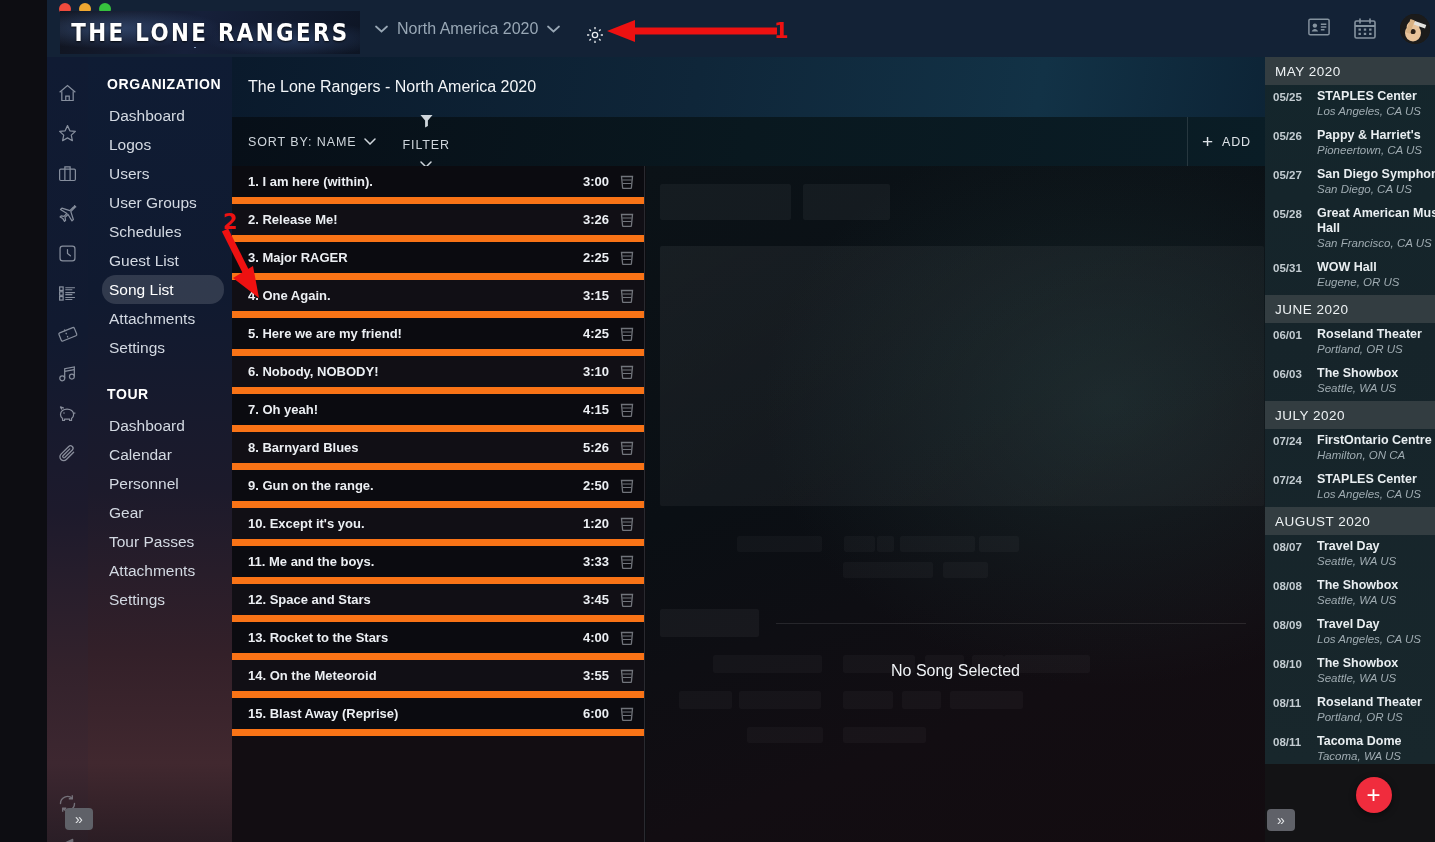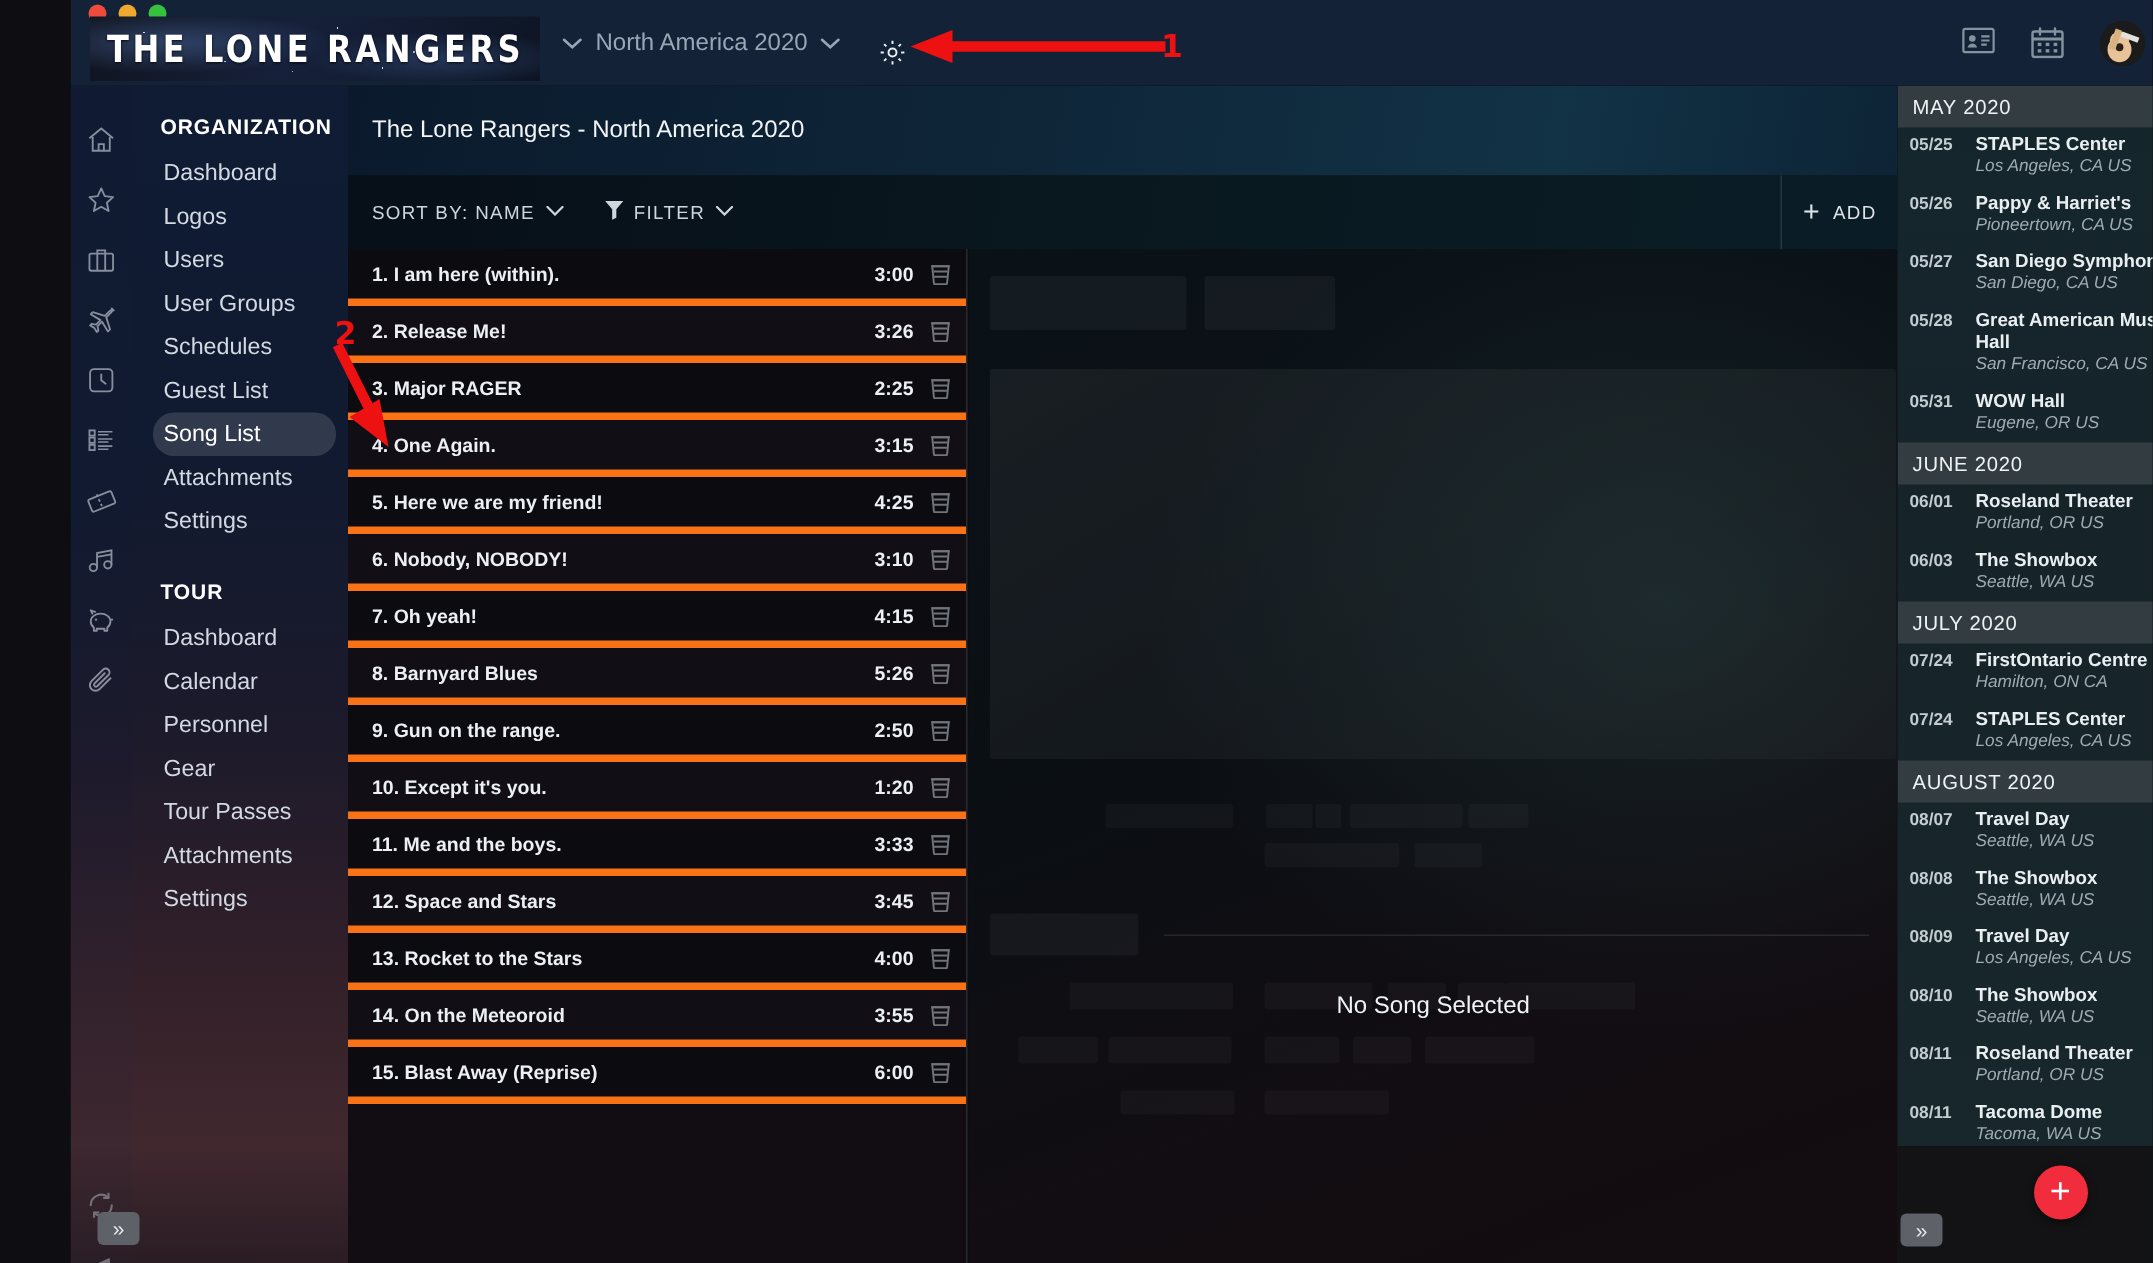--- a/index.html
+++ b/index.html
@@ -161,21 +161,21 @@
     position: absolute; left: 0; top: 60px; width: 1033px; height: 49px;
     background: linear-gradient(100deg, #070f18 0%, #09181f 50%, #0a1d26 100%);
     display: flex; align-items: center;
   }
   .tb-item {
     display: flex; align-items: center; gap: 7px;
     color: #cfd6dc; font-size: 12.5px; letter-spacing: .9px;
     cursor: pointer; font-weight: 500; justify-content: center;
   }
   .tb-item:nth-child(1) { margin-left: 16px; }
-  .tb-item:nth-child(2) { margin-left: 27px; }
+  .tb-item:nth-child(2) { margin-left: 27px; flex-direction: column; }
   .tb-chev { font-size: 10px; }
   .add-btn {
     position: absolute; right: 0; top: 0; height: 49px; width: 78px;
     border-left: 1px solid rgba(255,255,255,.12);
     display: flex; align-items: center; justify-content: center; gap: 8px;
     color: #dde3e8; font-size: 12.5px; letter-spacing: .9px; cursor: pointer;
   }
   .add-plus { font-size: 19px; font-weight: 300; line-height: 1; }
 
   
@@ -183,21 +183,21 @@
     position: absolute; left: 0; top: 109px;
     width: 413px; height: 676px;
     background: #120d12;
     border-right: 1px solid #2a2a30;
     overflow: hidden;
   }
   .song-row {
     height: 38px;
     display: flex; align-items: center;
     padding: 0 10px 0 16px;
-    border-bottom: 5px solid #f97316;
+    border-bottom: 7px solid #f97316;
     background: #0b0b10;
     cursor: pointer;
   }
   .song-row:nth-child(even) { background: #110f15; }
   .song-name {
     flex: 1; color: #eceff3; font-size: 13px; font-weight: bold;
     white-space: nowrap; overflow: hidden; text-overflow: ellipsis;
   }
   .song-dur { color: #eceff3; font-size: 13px; font-weight: bold; margin-right: 11px; }
   .trash-icon { width: 14px; height: 15px; opacity: .62; cursor: pointer; }

